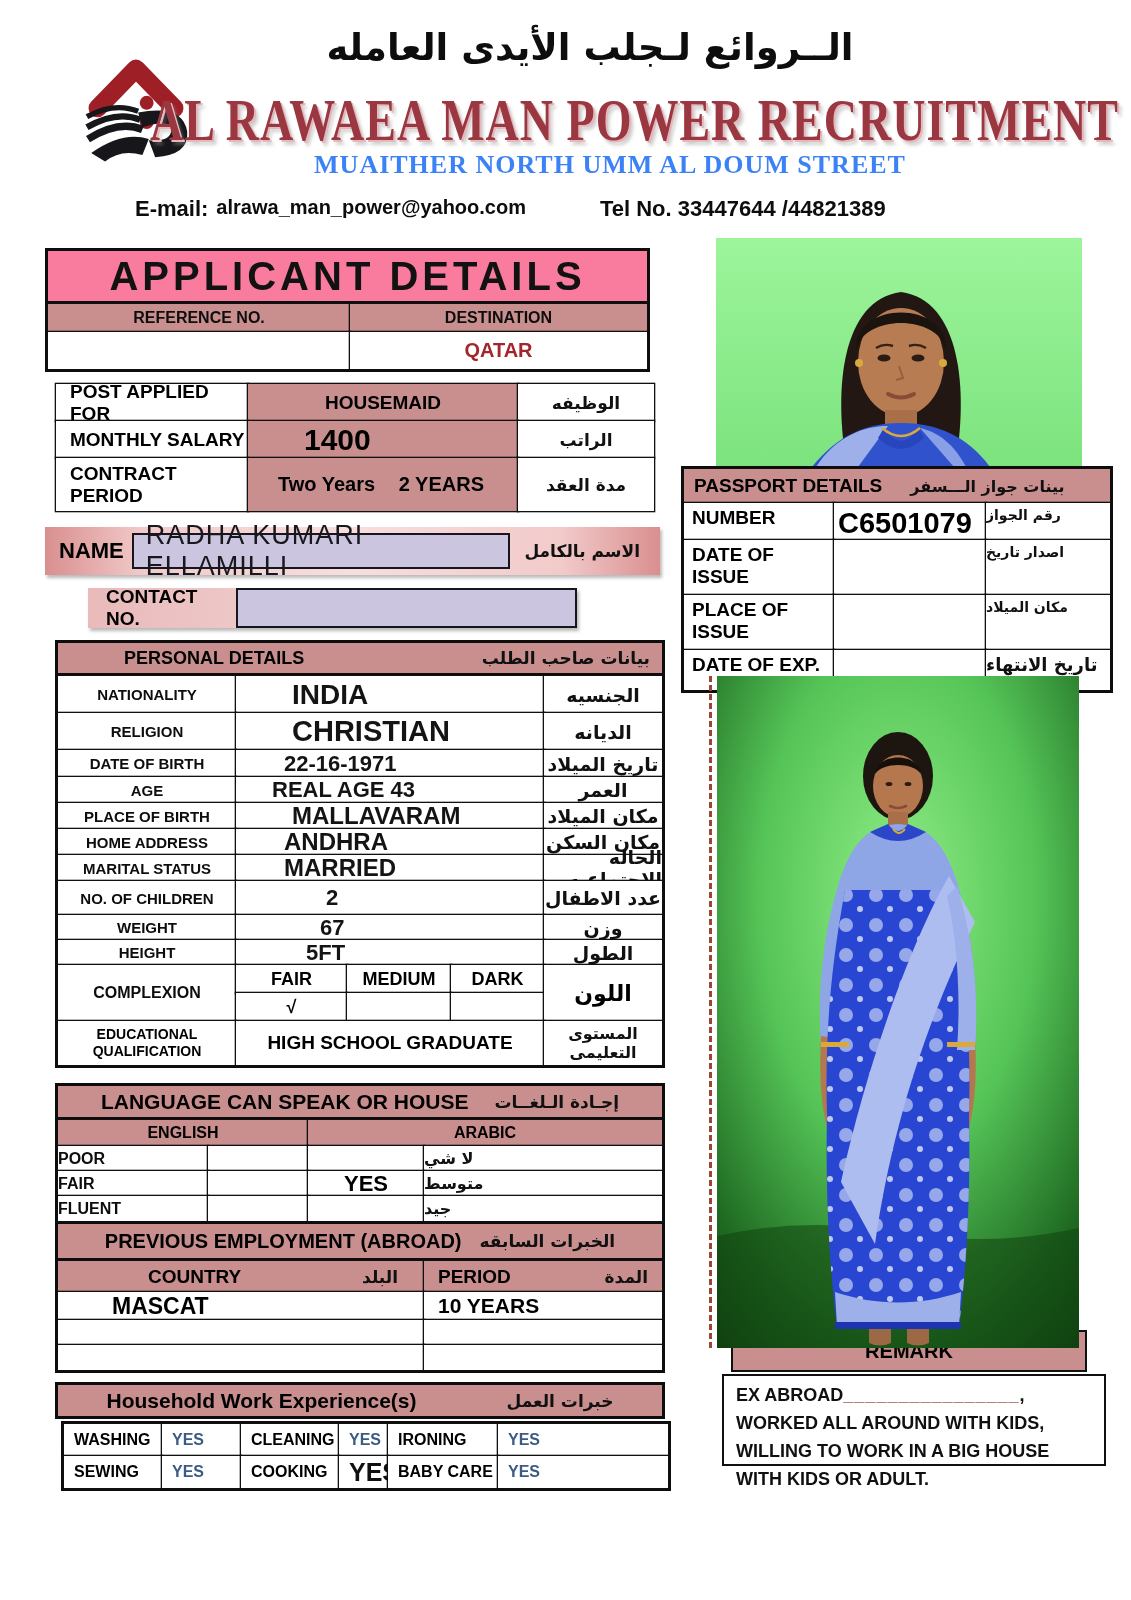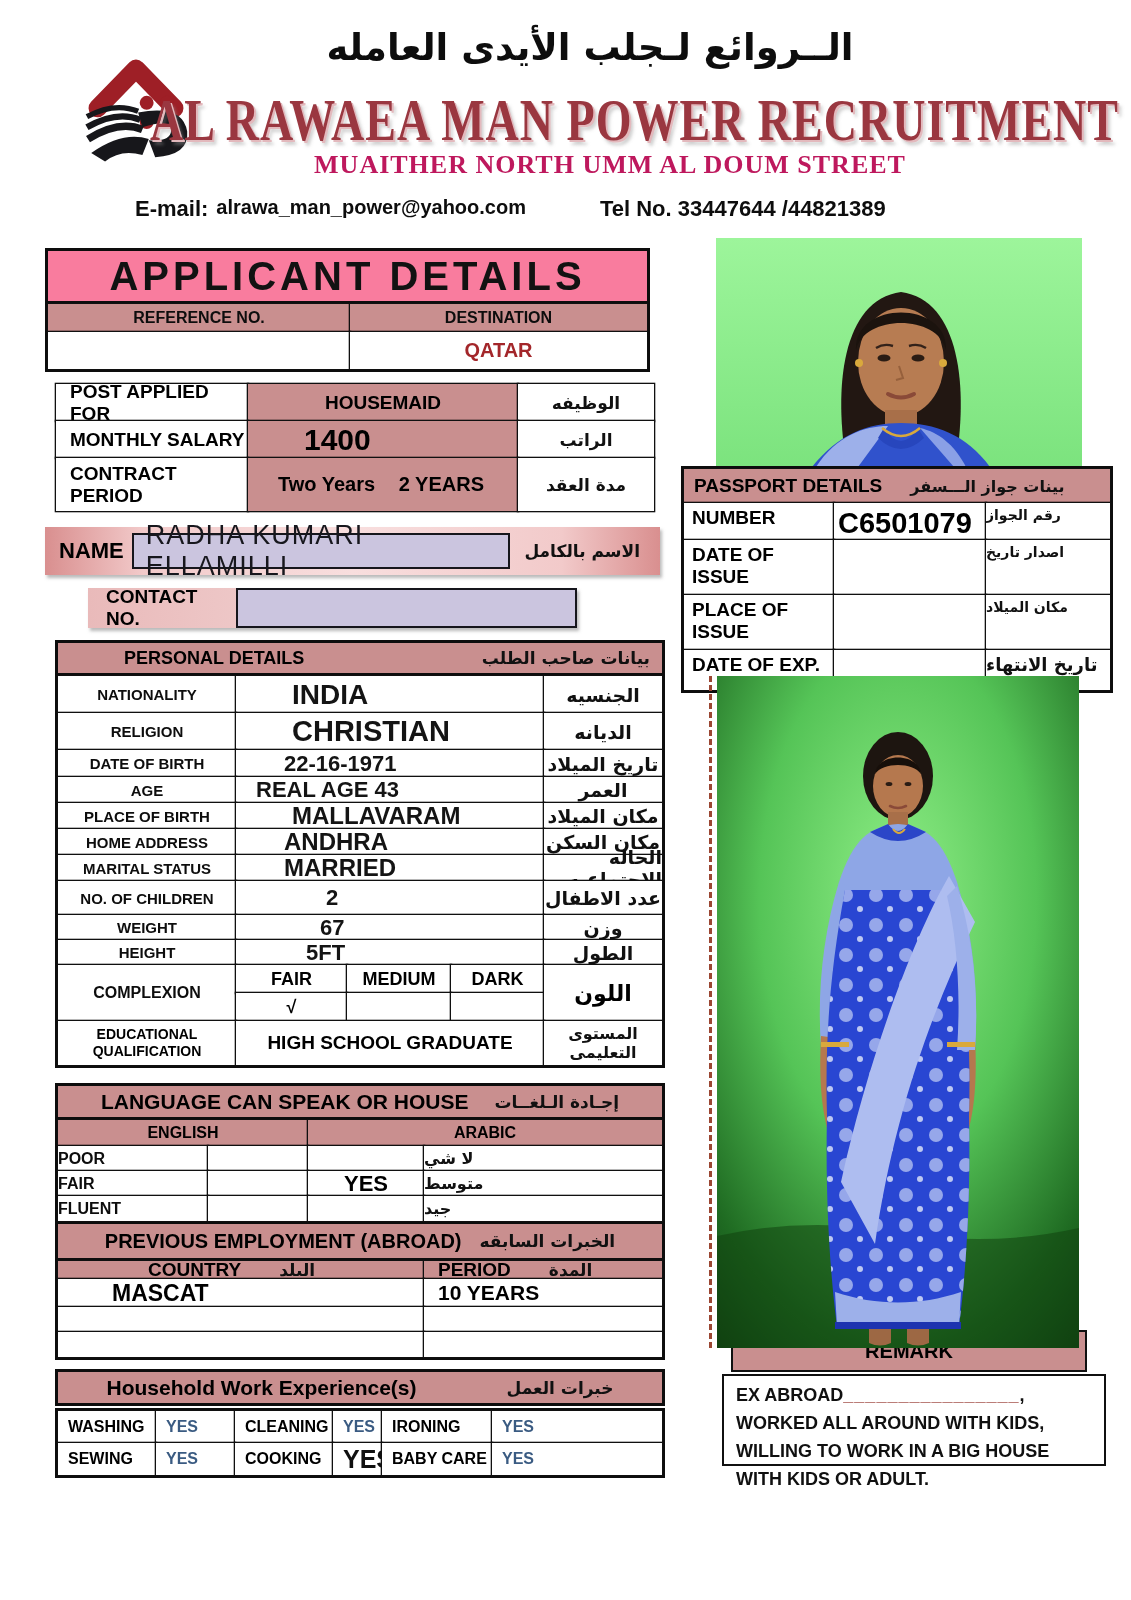--- a/index.html
+++ b/index.html
@@ -8,21 +8,21 @@
 
   
   .hdr-ar { position:absolute; top:26px; left:180px; width:820px; text-align:center;
             font:700 37px "DejaVu Sans", sans-serif; color:#0d0d0d; direction:rtl; }
   .logo { position:absolute; top:42px; left:72px; width:128px; height:128px; }
   .hdr-en { position:absolute; top:86px; left:150px; width:900px; text-align:center;
             font:700 46px "Liberation Serif", serif; color:#9a3740; letter-spacing:1px;
             transform:scaleY(1.28); transform-origin:top center;
             text-shadow:2px 2px 0 #e3b9bd, 4px 4px 3px rgba(150,150,150,.45); white-space:nowrap; }
   .hdr-addr { position:absolute; top:150px; left:180px; width:860px; text-align:center;
-              font:700 26px "Liberation Serif", serif; color:#be185d; letter-spacing:1px; }
+              font:700 26px "Liberation Serif", serif; color:#3b82f6; letter-spacing:1px; }
   .hdr-contact { position:absolute; top:196px; left:135px; width:900px; display:flex; }
   .email-label { font:700 22px "Liberation Sans", sans-serif; color:#0d0d0d; }
   .email-value { font:700 20px "Liberation Sans", sans-serif; color:#0d0d0d; margin-left:8px; }
   .tel { font:700 22px "Liberation Sans", sans-serif; color:#0d0d0d; margin-left:74px; }
 
   
   .grid { display:grid; }
   .c { display:flex; align-items:center; box-shadow:0 0 0 1.3px #101010; background:#fff; }
   .rosy { background:#c98f8f; }
   .ctr { justify-content:center; text-align:center; }
@@ -70,21 +70,21 @@
   .p-hdr-ar { margin-left:auto; padding-right:12px; }
 
   .p-table { width:610px; margin-left:10px; border:3px solid #0d0d0d; border-top:none; }
   .p-row { display:grid; grid-template-columns:178px 308px 1fr; }
   .p-row .c:first-child { justify-content:center; text-align:center; }
   .p-row .lbl { font-size:15px; }
   .p-row .val { padding-left:56px; }
   .p-row:nth-child(1) .c { height:37px; } .p-row:nth-child(1) .val { font-size:28px; }
   .p-row:nth-child(2) .c { height:37px; } .p-row:nth-child(2) .val { font-size:29px; }
   .p-row:nth-child(3) .c { height:27px; } .p-row:nth-child(3) .val { font-size:22px; padding-left:48px; }
-  .p-row:nth-child(4) .c { height:26px; } .p-row:nth-child(4) .val { padding-left:20px;text-align:center; }
+  .p-row:nth-child(4) .c { height:26px; } .p-row:nth-child(4) .val { padding-left:36px;text-align:center; }
   .p-row:nth-child(5) .c { height:26px; } .p-row:nth-child(5) .val { font-size:24px; }
   .p-row:nth-child(6) .c { height:26px; } .p-row:nth-child(6) .val { font-size:24px; padding-left:48px; }
   .p-row:nth-child(7) .c { height:26px; } .p-row:nth-child(7) .val { font-size:24px; padding-left:48px; }
   .p-row:nth-child(8) .c { height:34px; } .p-row:nth-child(8) .val { padding-left:90px; }
   .p-row:nth-child(9) .c { height:25px; } .p-row:nth-child(9) .val { padding-left:84px; }
   .p-row:nth-child(10) .c { height:25px; } .p-row:nth-child(10) .val { padding-left:70px; }
   .p-row .arab { justify-content:center; font-size:19px; }
 
   .cx-row { display:grid; grid-template-columns:178px 308px 1fr; }
   .cx-left { display:flex; align-items:center; justify-content:center; box-shadow:0 0 0 1.3px #101010; background:#fff; }
@@ -108,30 +108,30 @@
   .lang-row { display:grid; grid-template-columns:150px 100px 116px 1fr; }
   .lang-row .c { height:25px; }
   .lang-row .lbl { width:100%; text-align:center; font-size:16px; }
   .lang-yes { justify-content:center; font-size:22px; font-weight:700; }
   .lang-ar { padding-right:150px; justify-content:flex-end; font-size:16px; }
 
   .emp-hdr { height:37px; justify-content:center; gap:18px; display:flex; align-items:center; margin-top:0; border-top:none; }
   .emp-title { font:700 20px "Liberation Sans", sans-serif; }
   .emp-table { width:610px; margin-left:10px; border:3px solid #0d0d0d; border-top:none; }
   .emp-head { display:grid; grid-template-columns:366px 1fr; }
-  .emp-head .c { height:18px; background:#c98f8f; padding:0 26px 0 90px; font-weight:700; font-size:19px;gap:38px; }
+  .emp-head .c { height:31px; background:#c98f8f; justify-content:space-between; padding:0 26px 0 90px; font-weight:700; font-size:19px;gap:38px; }
   .emp-row { display:grid; grid-template-columns:366px 1fr; }
   .emp-row .c { height:28px; }
   .emp-row.blank .c { height:25px; }
   .emp-country { padding-left:54px; font-size:23px; font-weight:700; }
   .emp-period { padding-left:14px; font-size:21px; font-weight:700; }
 
   .hw-hdr { height:37px; margin-top:9px; justify-content:center; gap:90px; display:flex; align-items:center; }
   .hw-title { font:700 21px "Liberation Sans", sans-serif; }
-  .hw-table { width:610px; margin-left:10px; border:3px solid #0d0d0d; margin-top:2px; }
+  .hw-table { width:610px; margin-left:16px; border:3px solid #0d0d0d; margin-top:2px; }
   .hw-row { display:grid; grid-template-columns:98px 79px 98px 49px 110px 1fr; }
   .hw-row .c { height:32px; padding-left:10px; }
   .hw-lbl { font-size:16px; font-weight:700; }
   .hw-yes { font-size:16px; font-weight:700; color:#3a5b82; }
   .hw-yes-big { font-size:25px; font-weight:700; color:#101010; }
 
   
   .photo-top { position:absolute; left:716px; top:238px; width:366px; height:229px; }
   .passport { position:absolute; left:681px; top:466px; width:432px; border:3px solid #0d0d0d; background:#fff; }
   .pp-hdr { height:34px; display:flex; align-items:center; background:#c98f8f; box-shadow:0 0 0 1.3px #101010; }

